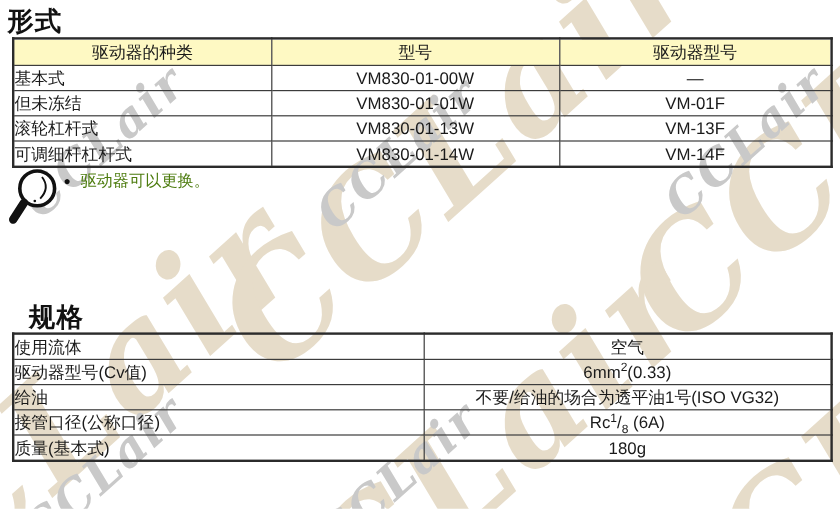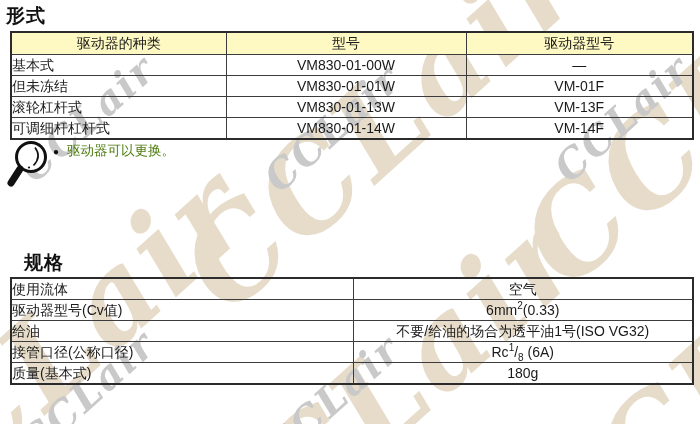--- a/index.html
+++ b/index.html
@@ -23,21 +23,21 @@
     transform:rotate(-42deg);
     transform-origin:0 50%;
     letter-spacing:2px;
   }
   .wm.gray { font-size:40px; color:#c9c9c9; }
   .wm.tan  { font-size:120px; color:#e6dcc9; letter-spacing:4px; }
 
   
   .title {
     position:absolute; z-index:2;
-    margin:0; font-size:19px; font-weight:bold; color:#111;
+    margin:0; font-size:22px; font-weight:bold; color:#111;
     letter-spacing:1px;
   }
   .title-type { left:6px; top:3px; }
   .title-spec { left:24px; top:250px; }
 
   
   table.tbl {
     position:absolute; z-index:1;
     border-collapse:collapse; table-layout:fixed;
     left:10px; width:682px;

